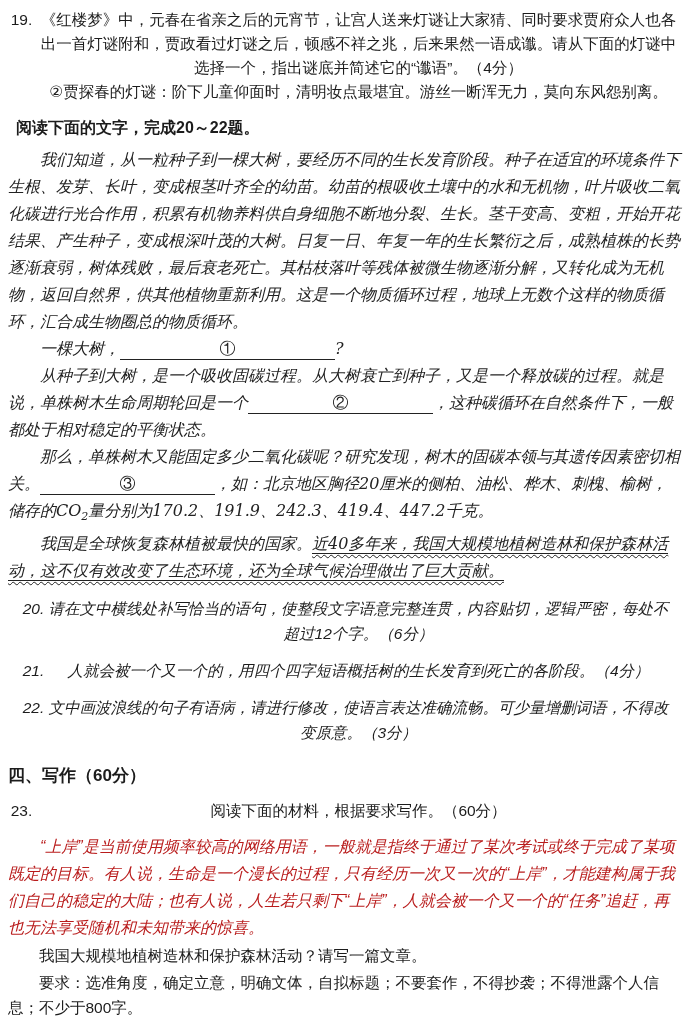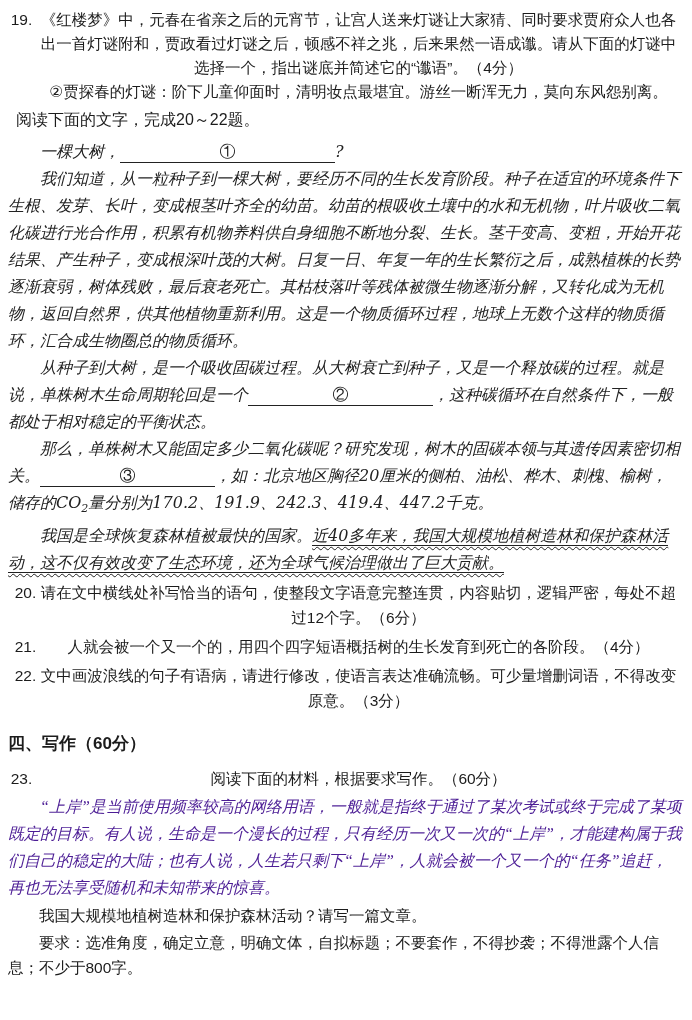--- a/index.html
+++ b/index.html
@@ -6,43 +6,43 @@
   .page{
     width:692px;height:1020px;box-sizing:border-box;
     background:#ffffff;color:#1c1c1c;
     padding:8px 10px 0 8px;overflow:hidden;
     font-family:"Liberation Sans","DejaVu Sans",sans-serif;
   }
   
   .q{display:flex;font-size:15.5px;line-height:24px;text-align:center;}
   .qnum{flex:0 0 27px;}
   .qbody{flex:1;}
-  .q20s .q{line-height:25px;margin:4px;}
+  .q20s .q{line-height:25px;margin:12px;font-style:italic;}
   
   .sec-heading{font-size:16px;line-height:24px;margin-top:16px;padding-left:8px;}
-  .read-instr{font-size:16px;font-weight:normal;line-height:24px;margin-top:4px;padding-left:8px;}
+  .read-instr{font-size:16px;font-weight:bold;line-height:24px;margin-top:12px;padding-left:8px;}
   
   .passage{margin-top:6px;font-family:"DejaVu Serif","Liberation Serif",serif;font-style:italic;color:#222;}
   .passage p{margin:0;text-indent:2em;font-size:16px;line-height:27px;}
   .blank{display:inline-block;border-bottom:1px solid #222;text-align:center;font-style:normal;text-indent:0;line-height:20px;}
   .b1{width:215px;}
   .b2{width:185px;}
   .b3{width:175px;}
   .wavy{
     text-decoration:underline;
     text-decoration-style:wavy;
     text-decoration-thickness:1px;
     text-decoration-color:#222;
     text-underline-offset:5px;
     border-bottom:1px solid #222;
   }
   sub{font-size:11px;}
   .writing-heading{font-size:17px;font-weight:bold;line-height:26px;margin-top:18px;}
   .q23wrap{margin-top:10px;}
-  .material{margin-top:2px;font-family:Liberation Serif, serif;font-style:italic;color:#4c1d95;}
+  .material{margin-top:10px;font-family:Liberation Sans, sans-serif;font-style:italic;color:#b91c1c;}
   .material p{margin:0;text-indent:2em;font-size:16px;line-height:27px;}
   .plainpara{margin:2px 0 0 0;text-indent:2em;font-size:15.5px;line-height:25px;}
   .gap4{margin-top:4px;}
 </style>
 </head>
 <body>
 
 <div class="page">
 
   <div class="q">
@@ -50,23 +50,23 @@
     <div class="qbody">
       <div>《红楼梦》中，元春在省亲之后的元宵节，让宫人送来灯谜让大家猜、同时要求贾府众人也各出一首灯谜附和，贾政看过灯谜之后，顿感不祥之兆，后来果然一语成谶。请从下面的灯谜中选择一个，指出谜底并简述它的“谶语”。（4分）</div>
       <div>②贾探春的灯谜：阶下儿童仰面时，清明妆点最堪宜。游丝一断浑无力，莫向东风怨别离。</div>
     </div>
   </div>
 
 
   <div class="read-instr">阅读下面的文字，完成20～22题。</div>
 
   <div class="passage">
+    <p>我们知道，从一粒种子到一棵大树，要经历不同的生长发育阶段。种子在适宜的环境条件下生根、发芽、长叶，变成根茎叶齐全的幼苗。幼苗的根吸收土壤中的水和无机物，叶片吸收二氧化碳进行光合作用，积累有机物养料供自身细胞不断地分裂、生长。茎干变高、变粗，开始开花结果、产生种子，变成根深叶茂的大树。日复一日、年复一年的生长繁衍之后，成熟植株的长势逐渐衰弱，树体残败，最后衰老死亡。其枯枝落叶等残体被微生物逐渐分解，又转化成为无机物，返回自然界，供其他植物重新利用。这是一个物质循环过程，地球上无数个这样的物质循环，汇合成生物圈总的物质循环。</p>
+
     <p><span>一棵大树，</span><span class="blank b1"><span>①</span></span><span>?</span></p>
-
-    <p>我们知道，从一粒种子到一棵大树，要经历不同的生长发育阶段。种子在适宜的环境条件下生根、发芽、长叶，变成根茎叶齐全的幼苗。幼苗的根吸收土壤中的水和无机物，叶片吸收二氧化碳进行光合作用，积累有机物养料供自身细胞不断地分裂、生长。茎干变高、变粗，开始开花结果、产生种子，变成根深叶茂的大树。日复一日、年复一年的生长繁衍之后，成熟植株的长势逐渐衰弱，树体残败，最后衰老死亡。其枯枝落叶等残体被微生物逐渐分解，又转化成为无机物，返回自然界，供其他植物重新利用。这是一个物质循环过程，地球上无数个这样的物质循环，汇合成生物圈总的物质循环。</p>
 
     <p><span>从种子到大树，是一个吸收固碳过程。从大树衰亡到种子，又是一个释放碳的过程。就是说，单株树木生命周期轮回是一个</span><span class="blank b2"><span>②</span></span><span>，这种碳循环在自然条件下，一般都处于相对稳定的平衡状态。</span></p>
 
     <p><span>那么，单株树木又能固定多少二氧化碳呢？研究发现，树木的固碳本领与其遗传因素密切相关。</span><span class="blank b3"><span>③</span></span><span>，如：北京地区胸径20厘米的侧柏、油松、桦木、刺槐、榆树，储存的CO</span><sub>2</sub><span>量分别为170.2、191.9、242.3、419.4、447.2千克。</span></p>
 
     <p><span>我国是全球恢复森林植被最快的国家。</span><span class="wavy">近40多年来，我国大规模地植树造林和保护森林活动，这不仅有效改变了生态环境，还为全球气候治理做出了巨大贡献。</span></p>
   </div>
 
   <div class="q20s gap4">
     <div class="q">

